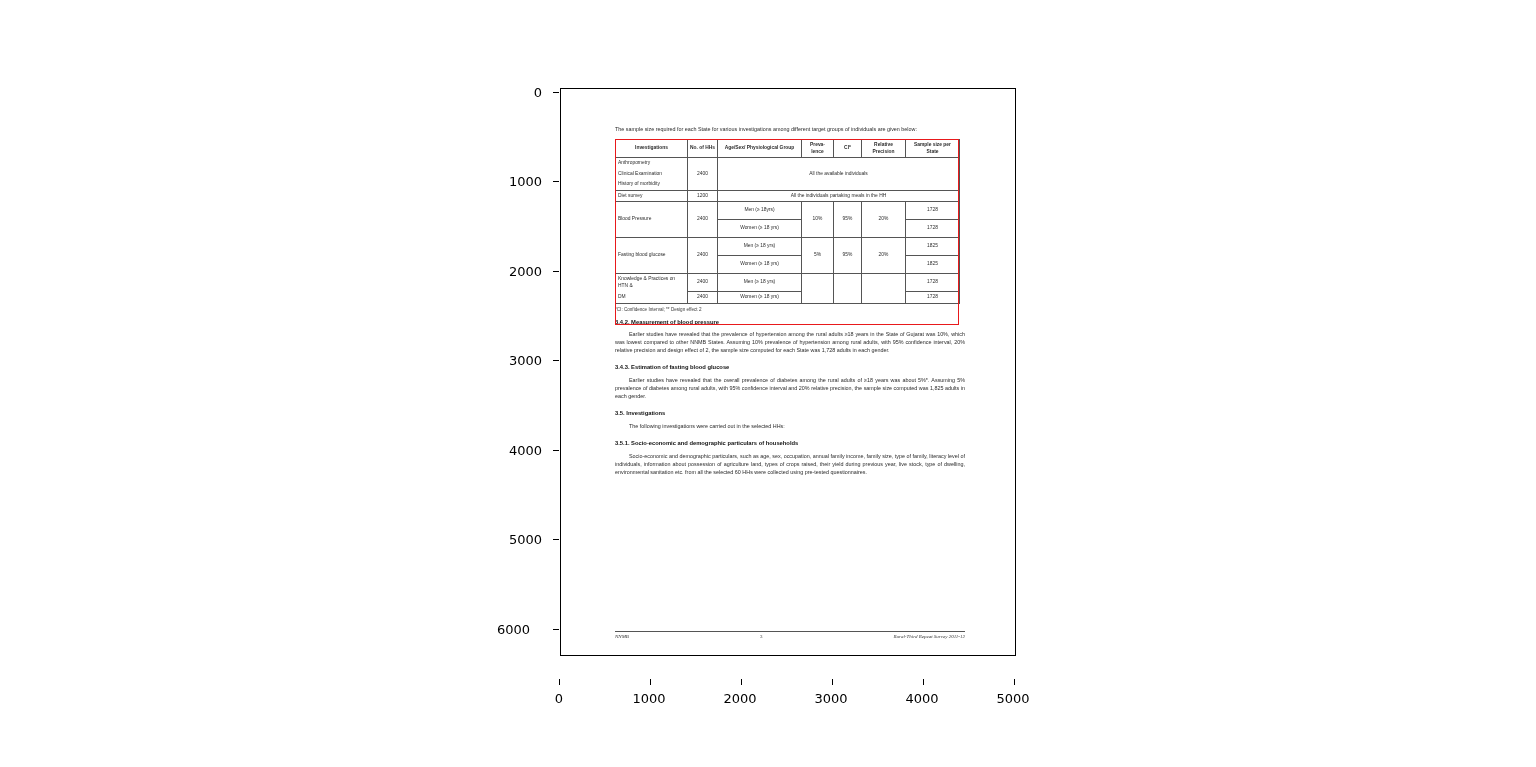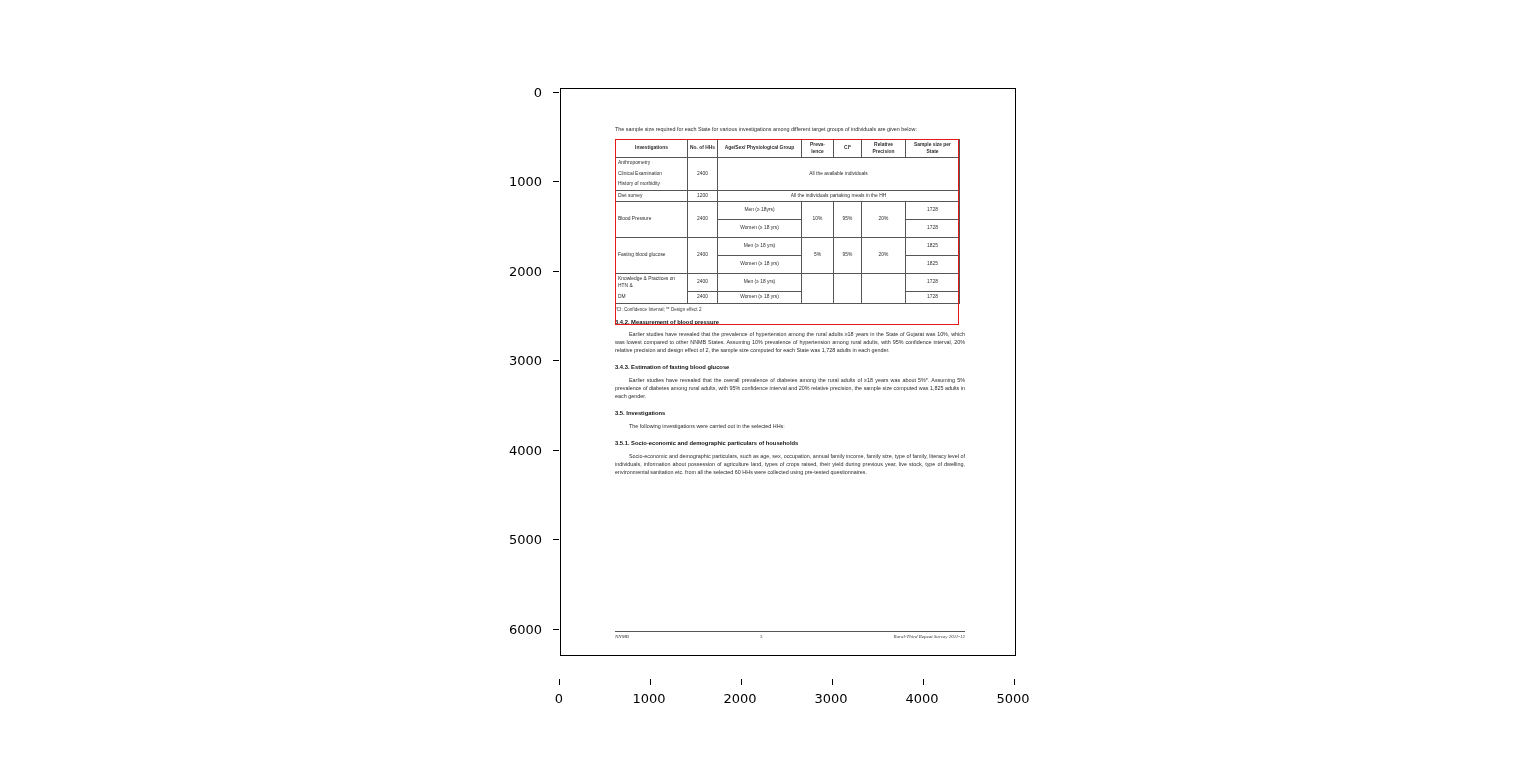--- a/index.html
+++ b/index.html
@@ -75,21 +75,21 @@
 <body>
 
 <div id="stage">
 
   <div class="axis-label ylab" style="left:492px;top:85px;width:50px;">0</div>
   <div class="axis-label ylab" style="left:492px;top:174px;width:50px;">1000</div>
   <div class="axis-label ylab" style="left:492px;top:264px;width:50px;">2000</div>
   <div class="axis-label ylab" style="left:492px;top:353px;width:50px;">3000</div>
   <div class="axis-label ylab" style="left:492px;top:443px;width:50px;">4000</div>
   <div class="axis-label ylab" style="left:492px;top:532px;width:50px;">5000</div>
-  <div class="axis-label ylab" style="left:492px;top:622px;width:50px;text-align:right;">6000</div>
+  <div class="axis-label ylab" style="left:480px;top:622px;width:50px;text-align:right;">6000</div>
 
   <div class="tick" style="left:553px;top:92px;width:6px;height:1px;"></div>
   <div class="tick" style="left:553px;top:181px;width:6px;height:1px;"></div>
   <div class="tick" style="left:553px;top:271px;width:6px;height:1px;"></div>
   <div class="tick" style="left:553px;top:360px;width:6px;height:1px;"></div>
   <div class="tick" style="left:553px;top:450px;width:6px;height:1px;"></div>
   <div class="tick" style="left:553px;top:539px;width:6px;height:1px;"></div>
   <div class="tick" style="left:553px;top:629px;width:6px;height:1px;"></div>
 
   <div class="axis-label xlab" style="left:534px;top:691px;width:50px;">0</div>

